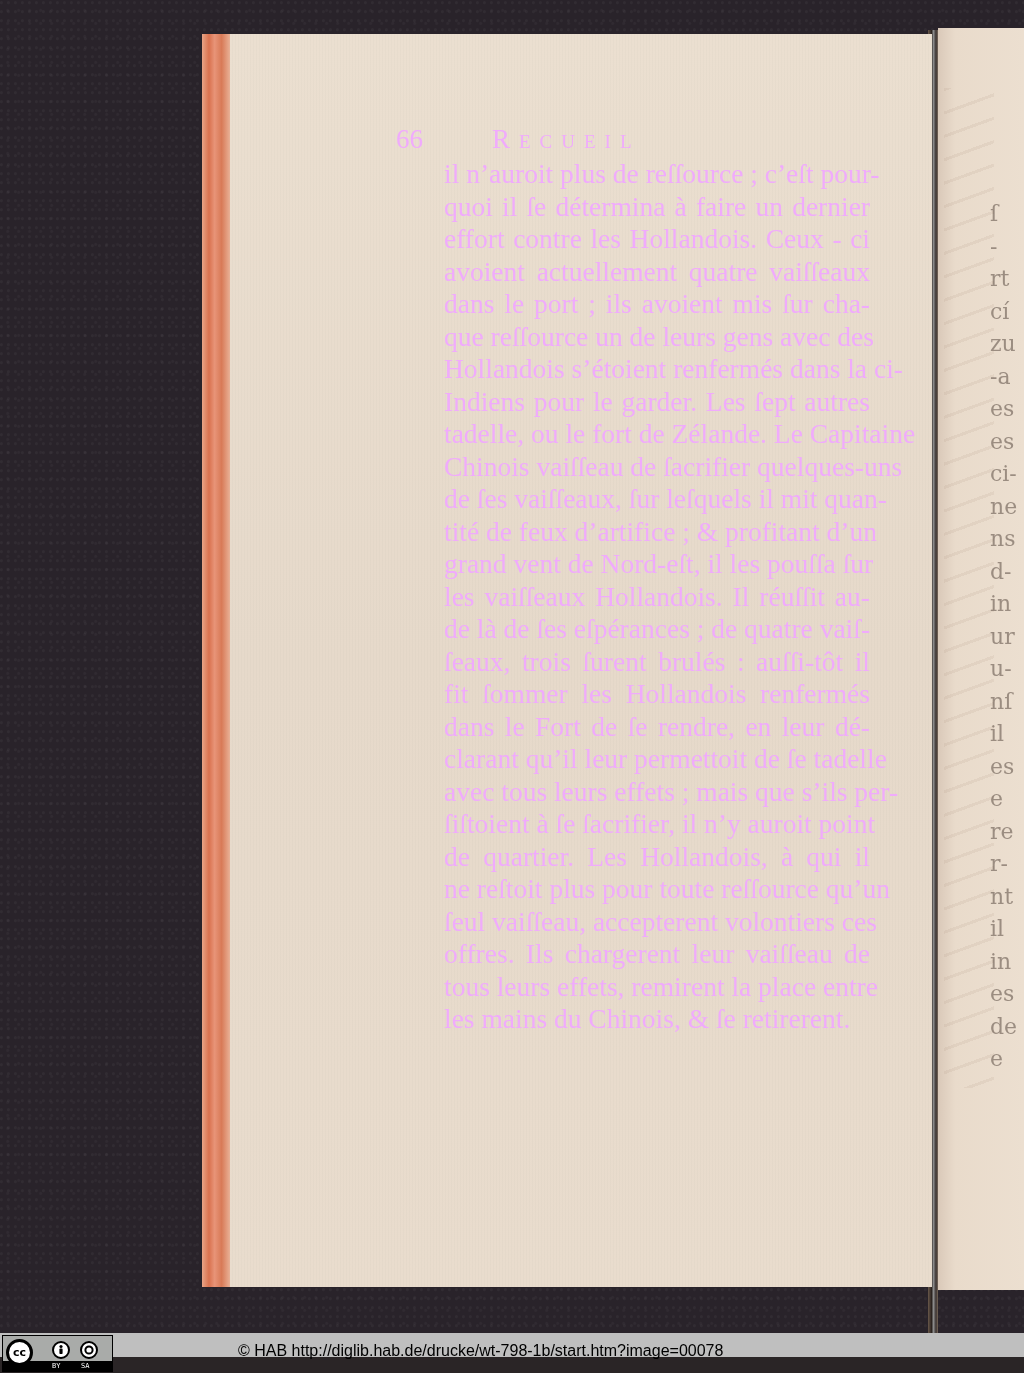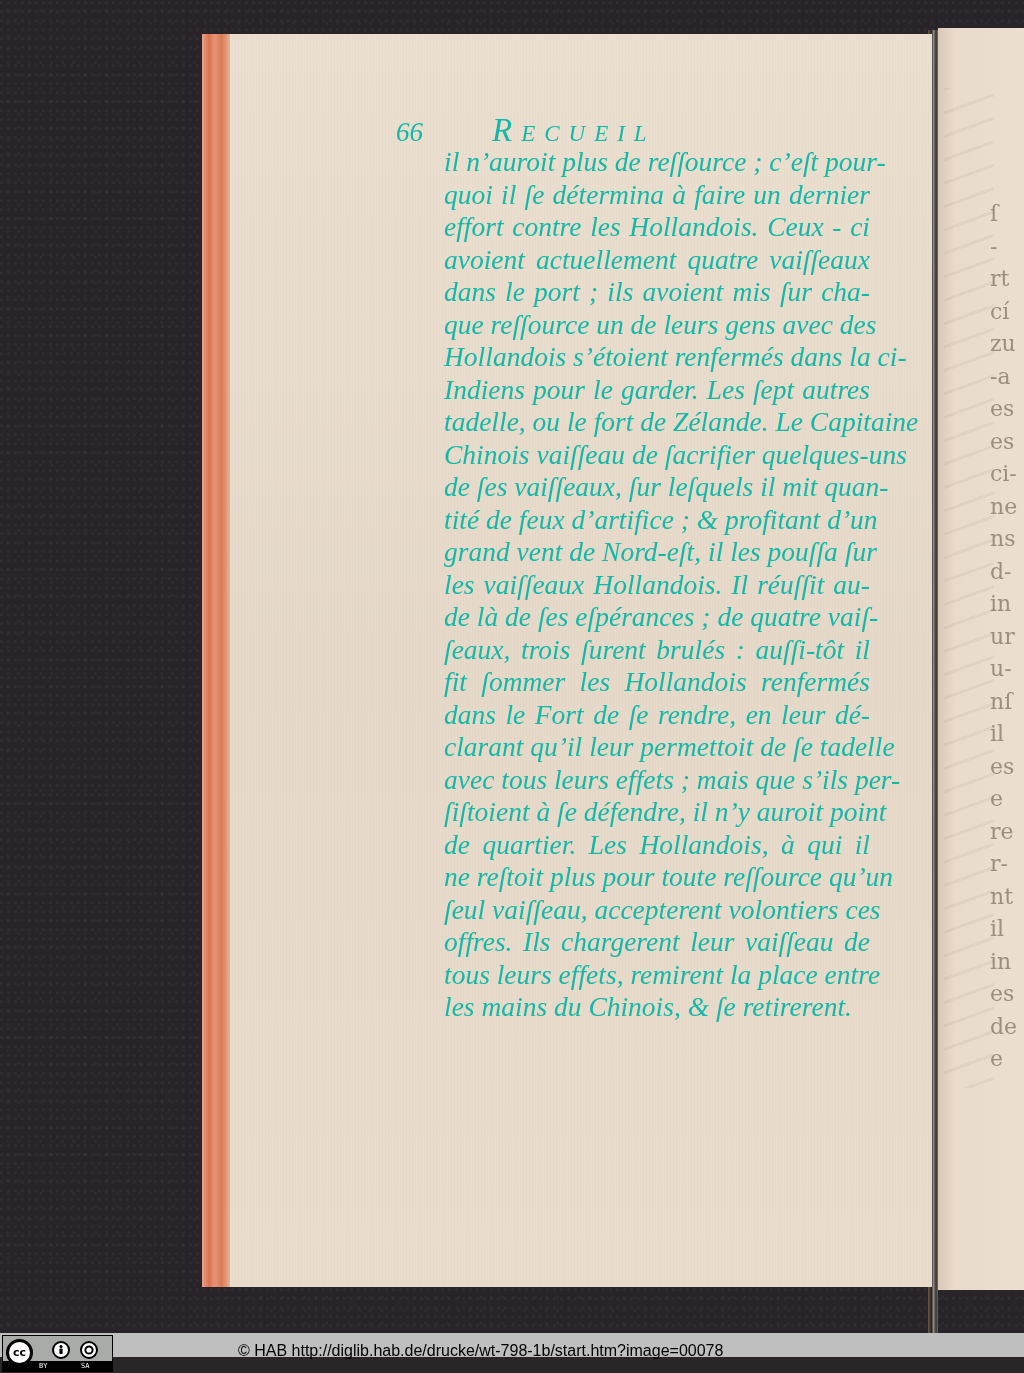--- a/index.html
+++ b/index.html
@@ -80,42 +80,41 @@
       left: 6px;
       top: 60px;
       width: 50px;
       height: 1000px;
       background: repeating-linear-gradient(160deg, rgba(150,120,100,0.10) 0 3px, transparent 3px 22px);
     }
     
     .text-block {
       position: absolute;
       left: 396px;
-      top: 112px;
+      top: 124px;
       width: 474px;
-      color: #14b8a6;
+      color: #f0abfc;
       font-family: "Liberation Serif", "DejaVu Serif", serif;
-      font-style: italic;
     }
     .running-head {
       display: flex;
       height: 38px;
       align-items: baseline;
       font-size: 27px;
       margin-bottom: -4px;
     }
     .page-number {
       width: 96px;
       font-family: "Liberation Serif", serif;
       font-size: 27px;
     }
     .running-title {
       letter-spacing: 9px;
       font-variant: small-caps;
-      font-size: 33px;
+      font-size: 27px;
     }
     .line {
       font-size: 27.5px;
       height: 32.5px;
       line-height: 32.5px;
       white-space: nowrap;
       text-align: justify;
       text-align-last: justify;
       margin-left: 48px;
     }
@@ -262,21 +261,21 @@
     <div class="line">de ſes vaiſſeaux, ſur leſquels il mit quan-</div>
     <div class="line">tité de feux d’artifice ; &amp; profitant d’un</div>
     <div class="line">grand vent de Nord-eſt, il les pouſſa ſur</div>
     <div class="line">les vaiſſeaux Hollandois. Il réuſſit au-</div>
     <div class="line">de là de ſes eſpérances ; de quatre vaiſ-</div>
     <div class="line">ſeaux, trois ſurent brulés : auſſi-tôt il</div>
     <div class="line">fit ſommer les Hollandois renfermés</div>
     <div class="line">dans le Fort de ſe rendre, en leur dé-</div>
     <div class="line">clarant qu’il leur permettoit de ſe tadelle</div>
     <div class="line">avec tous leurs effets ; mais que s’ils per-</div>
-    <div class="line">ſiſtoient à ſe défendre, il n’y auroit point</div>
+    <div class="line">ſiſtoient à ſe ſacrifier, il n’y auroit point</div>
     <div class="line">de quartier. Les Hollandois, à qui il</div>
     <div class="line">ne reſtoit plus pour toute reſſource qu’un</div>
     <div class="line">ſeul vaiſſeau, accepterent volontiers ces</div>
     <div class="line">offres. Ils chargerent leur vaiſſeau de</div>
     <div class="line">tous leurs effets, remirent la place entre</div>
     <div class="line last">les mains du Chinois, &amp; ſe retirerent.</div>
   </div>
 </div>
 
 <div class="footer">
@@ -287,17 +286,17 @@
       <svg width="14" height="14" viewBox="0 0 14 14" style="position:absolute;left:0;top:0;">
         <circle cx="7" cy="3.5" r="1.6" fill="#000"></circle>
         <rect x="5.4" y="5.6" width="3.2" height="5.4" rx="0.8" fill="#000"></rect>
       </svg>
     </div>
     <div class="small-circle" style="left:77px;">
       <svg width="14" height="14" viewBox="0 0 14 14" style="position:absolute;left:0;top:0;">
         <circle cx="7" cy="7" r="3.6" fill="none" stroke="#000" stroke-width="2"></circle>
       </svg>
     </div>
-    <span class="badge-label" style="left:36px;">BY</span>
+    <span class="badge-label" style="left:49px;">BY</span>
     <span class="badge-label" style="left:78px;">SA</span>
   </div>
   <div class="footer-text">© HAB http://diglib.hab.de/drucke/wt-798-1b/start.htm?image=00078</div>
 </div>
 
 </body></html>

